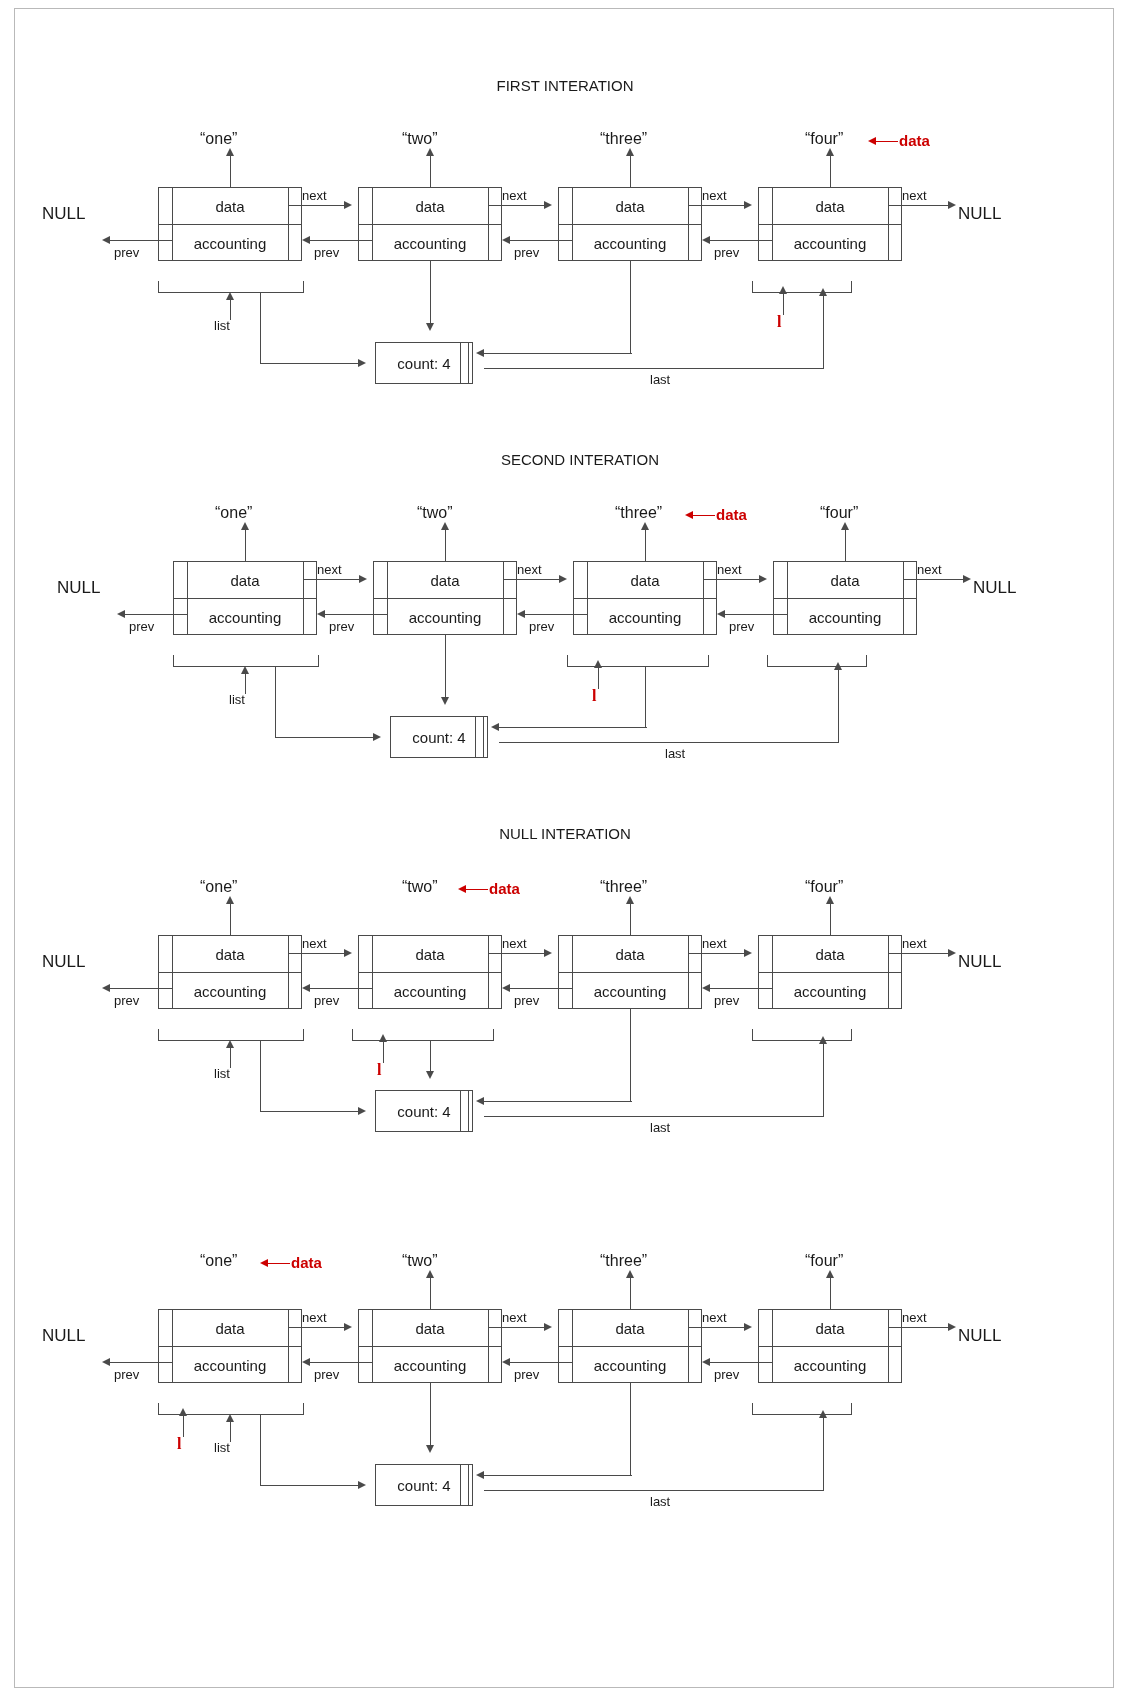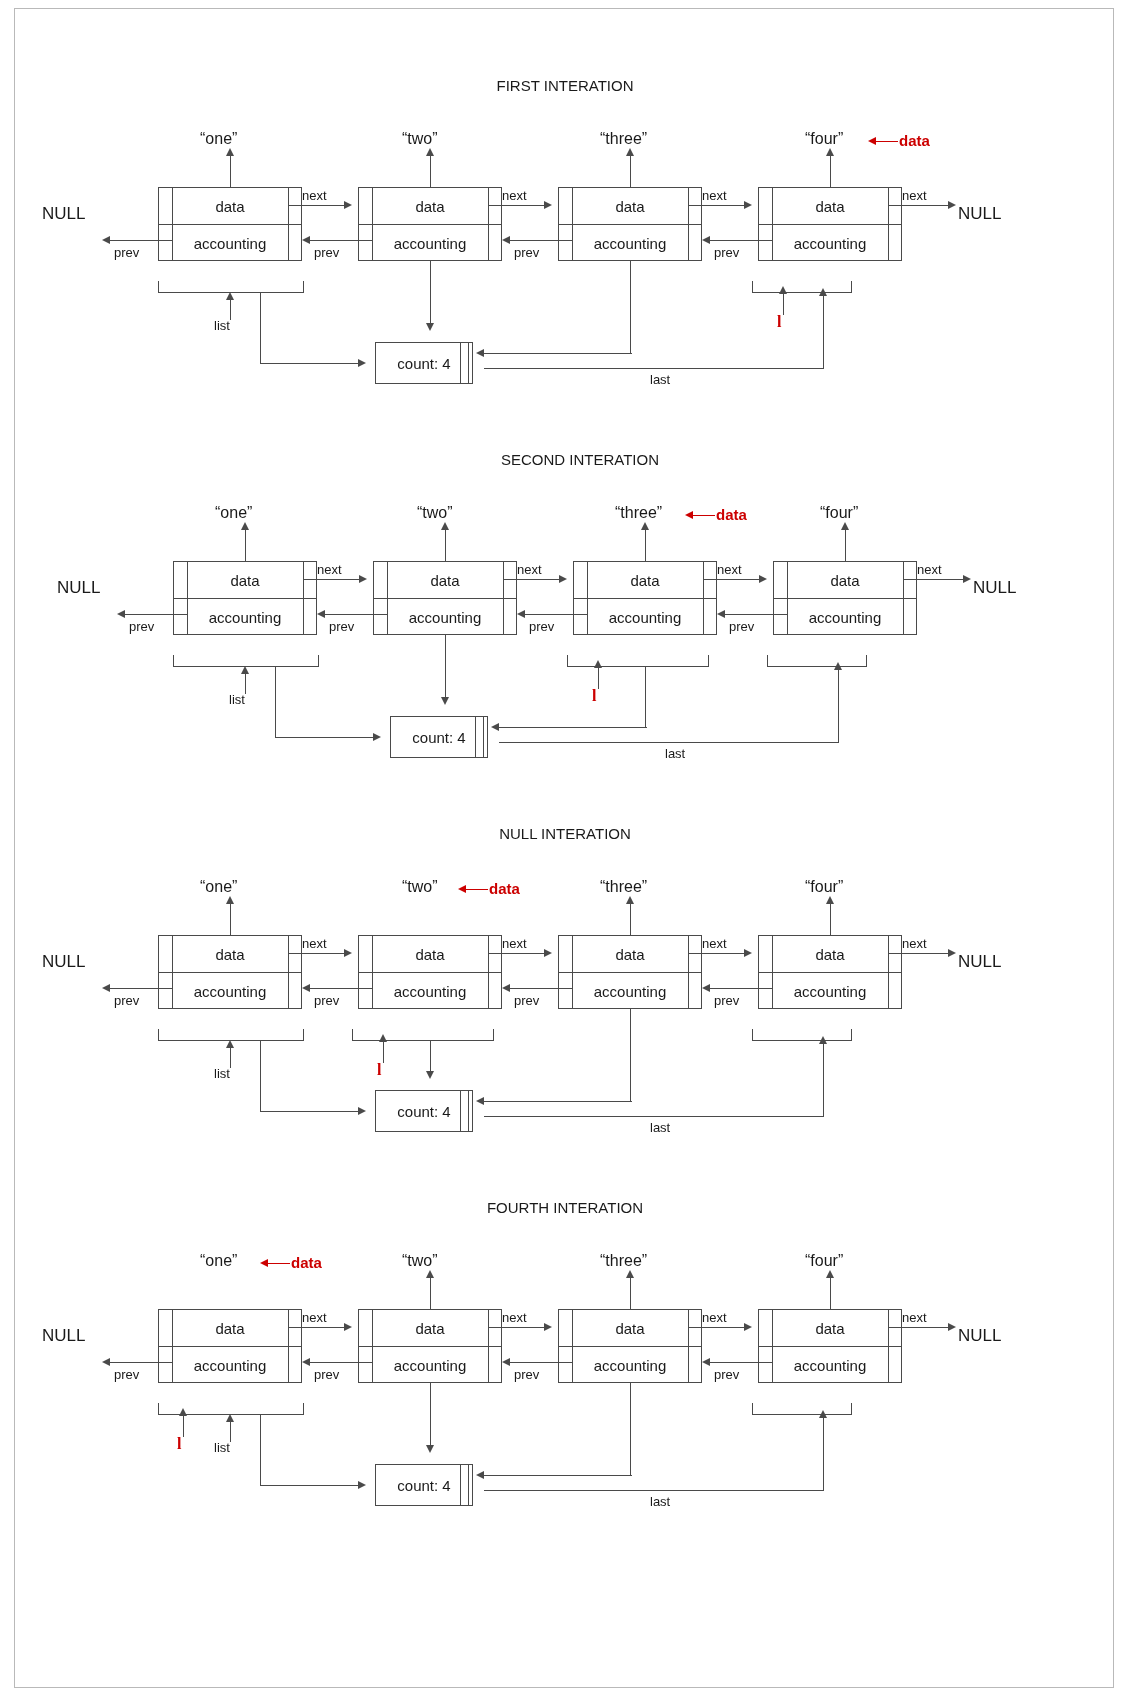--- a/index.html
+++ b/index.html
@@ -504,21 +504,20 @@
     <div class="arrow left" style="left:476px;top:349px;"></div>
 
     <div class="hline" style="left:484px;top:368px;width:340px;"></div>
     <div class="vline" style="left:823px;top:292px;height:76px;"></div>
     <div class="arrow up" style="left:819px;top:288px;"></div>
     <div class="lbl" style="left:650px;top:372px;">last</div>
   </div>
 
   <div class="section" style="top:1122px;height:420px;">
 
-    <div class="section-title" style="top:77px;">FOURTH INTERATION</div>
 
     <div class="lbl big" style="left:200px;top:130px;">“one”</div>
     <div class="lbl big" style="left:402px;top:130px;">“two”</div>
     <div class="lbl big" style="left:600px;top:130px;">“three”</div>
     <div class="lbl big" style="left:805px;top:130px;">“four”</div>
 
     <div class="hline red" style="left:266px;top:141px;width:24px;"></div>
     <div class="arrow redleft" style="left:260px;top:137px;"></div>
     <div class="lbl red" style="left:291px;top:132px;">data</div>
 

